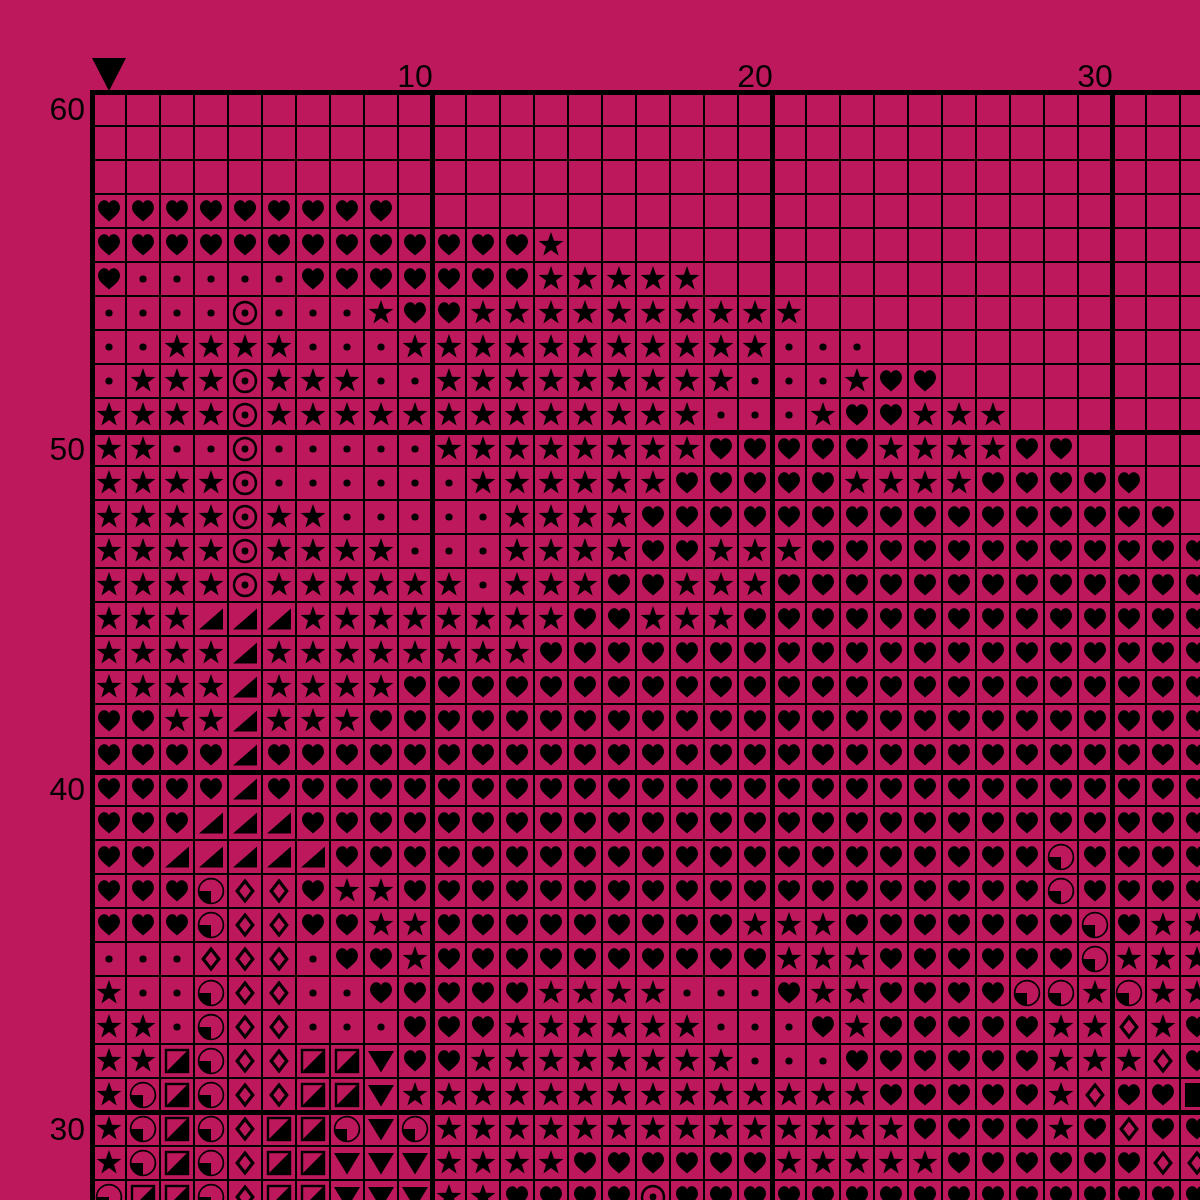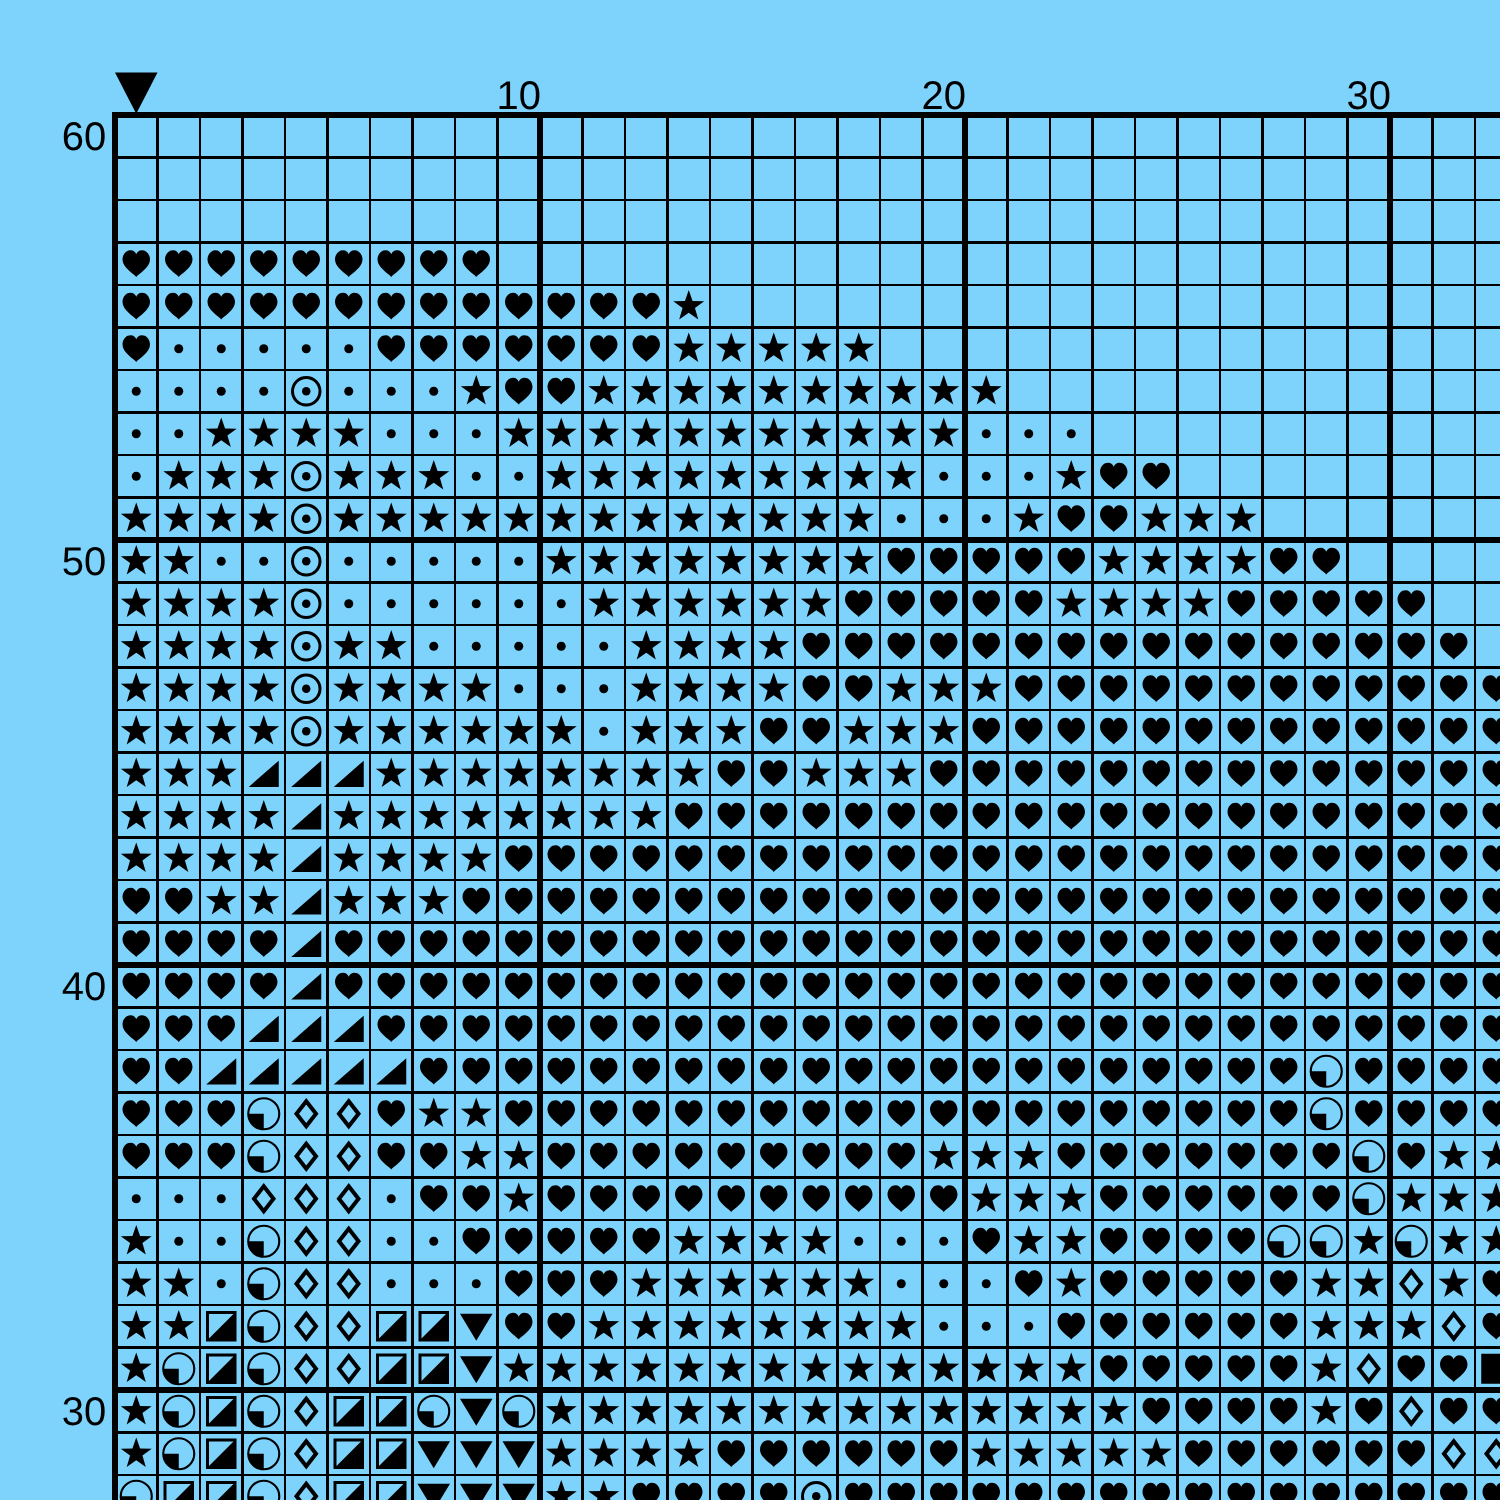--- a/index.html
+++ b/index.html
@@ -1,20 +1,20 @@
 <!DOCTYPE html>
 <html><head>
 <meta charset="utf-8">
 <style>
   html, body { margin: 0; padding: 0; background: #ffffff; }
   .stage {
     position: relative;
     width: 1200px;
     height: 1200px;
-    background: #7dd3fc;
+    background: #be185d;
     overflow: hidden;
     font-family: "Liberation Sans", sans-serif;
   }
   svg { position: absolute; left: 0; top: 0; }
   text { font-family: "Liberation Sans", sans-serif; }
 </style>
 </head>
 <body>
 
 <div class="stage">

